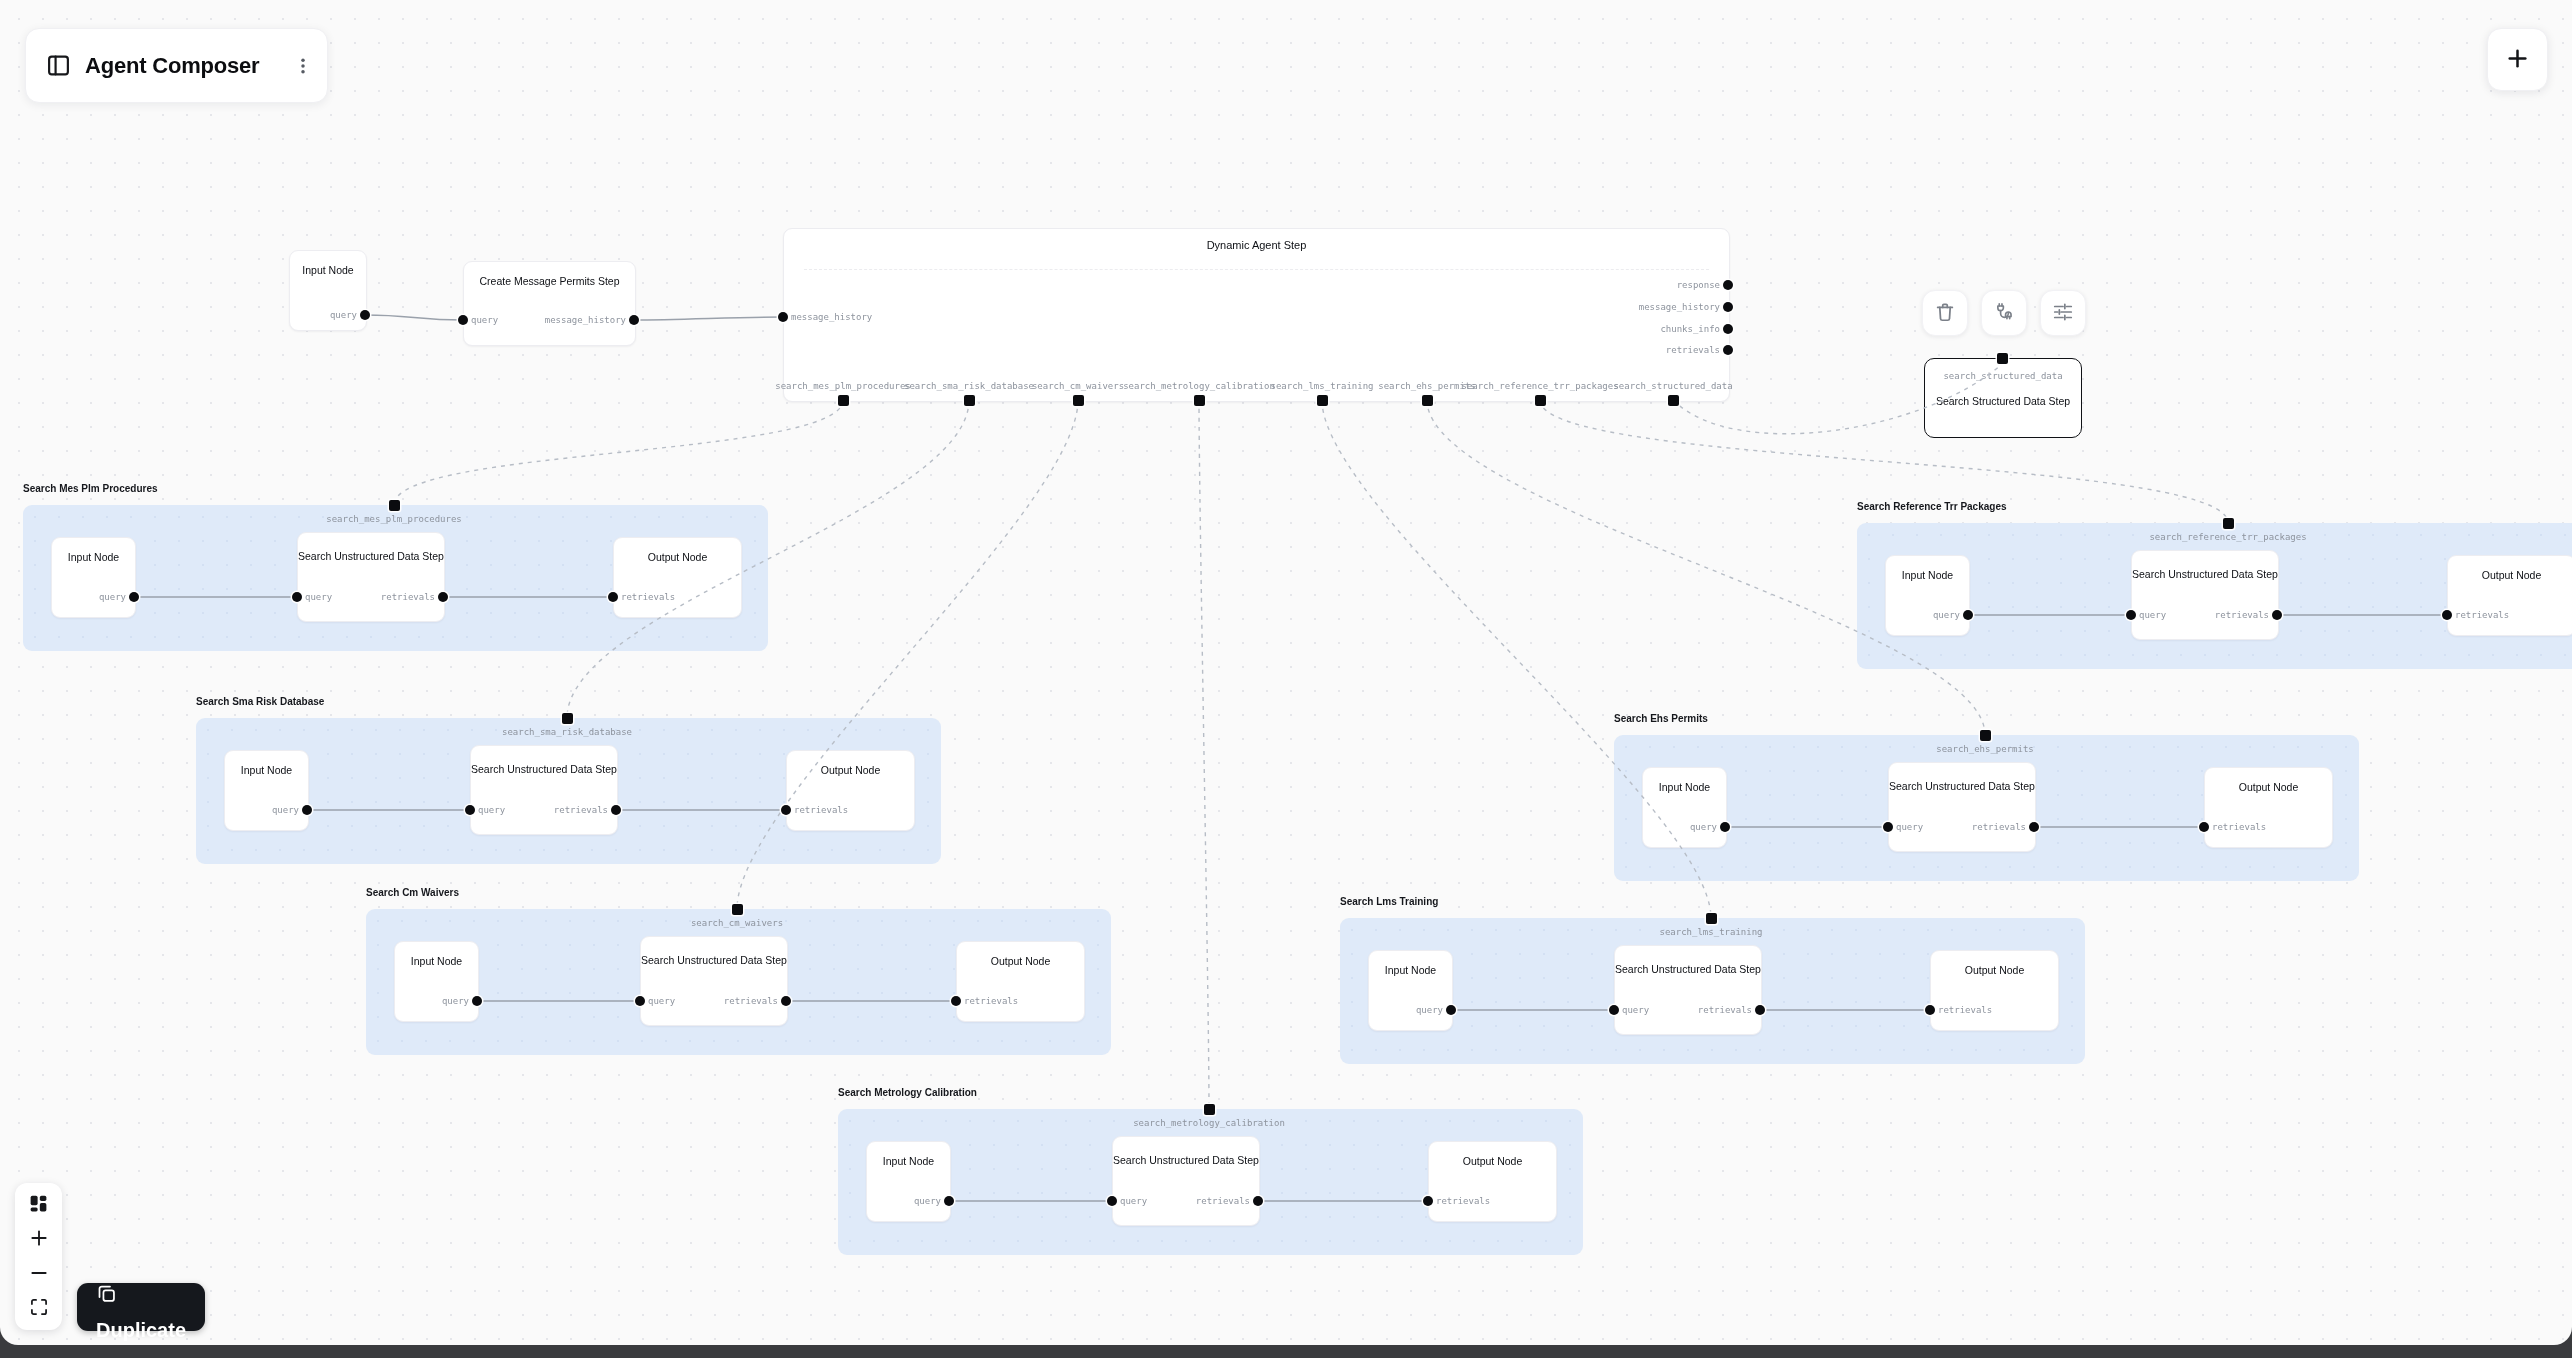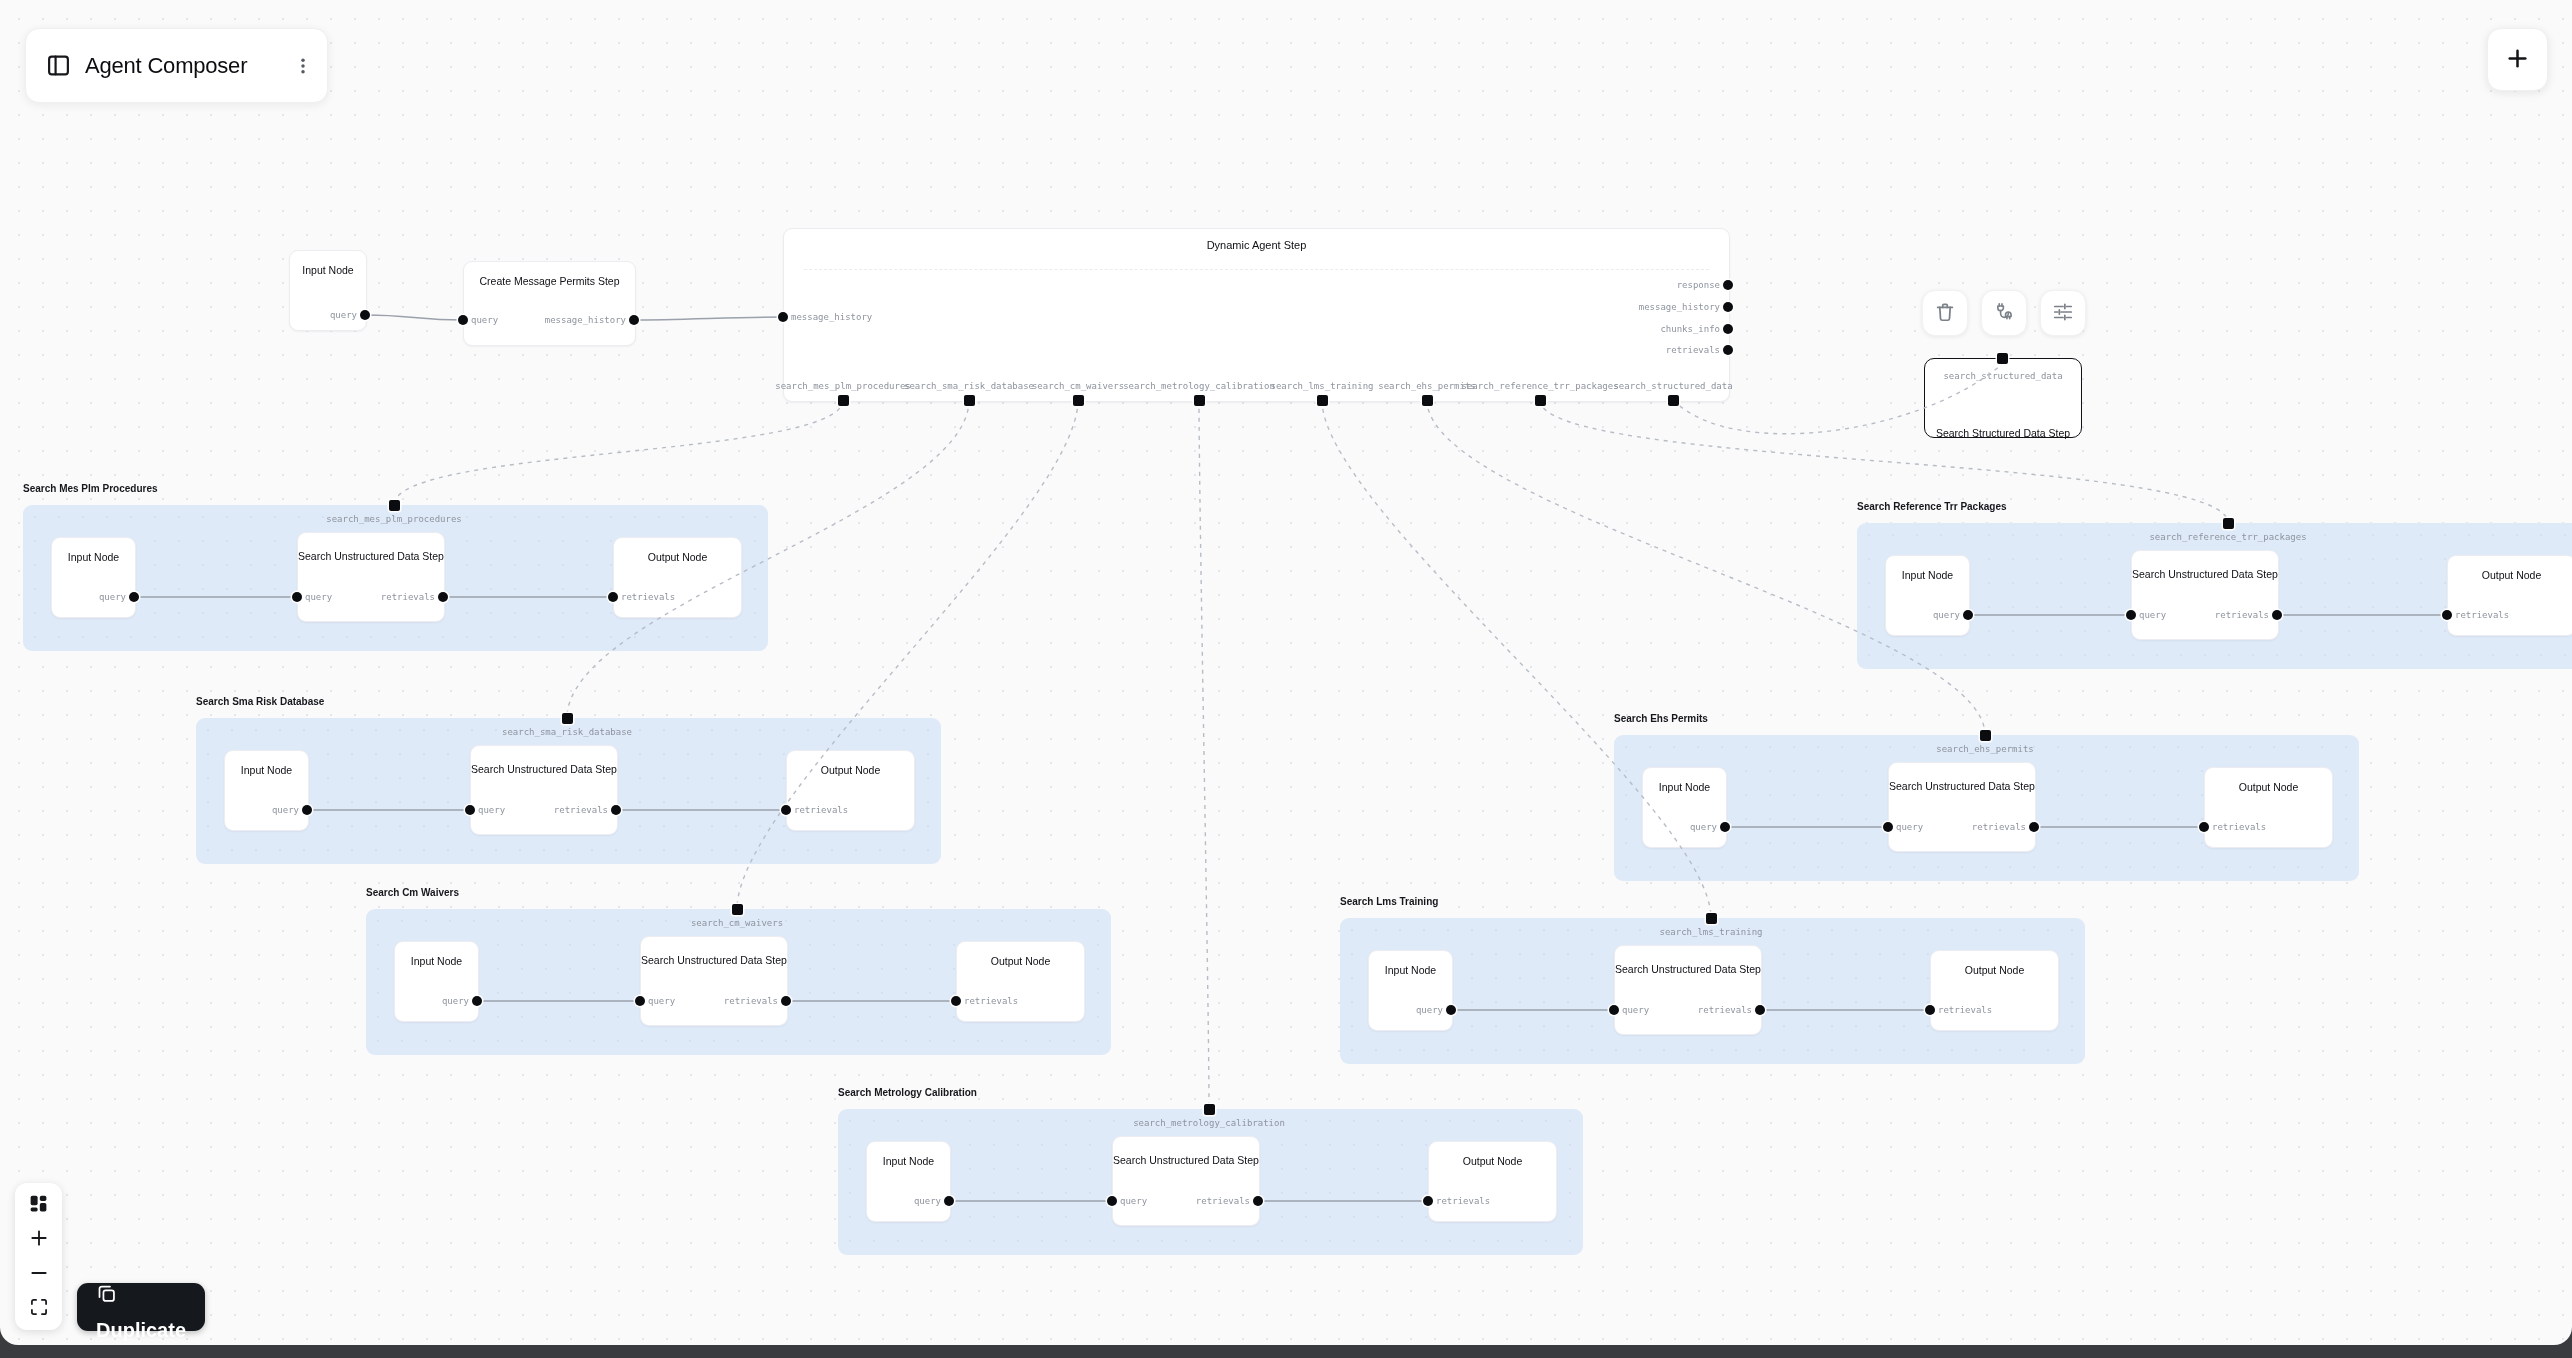--- a/index.html
+++ b/index.html
@@ -15,36 +15,36 @@
   .card{position:absolute;background:#fff;border:1px solid #ededf1;border-radius:9px;
     box-shadow:0 1px 2px rgba(20,25,40,.05);z-index:2;}
   .ntitle{position:absolute;left:0;right:0;top:0;text-align:center;padding-top:13px;
     font-size:10.5px;font-weight:500;color:#0d0f14;white-space:nowrap;overflow:hidden;}
   .pt17 .ntitle{padding-top:17px;}
   .das{left:783px;top:228px;width:945px;height:172px;border-color:#ececf0;}
   .das .ntitle{padding-top:10px;font-size:11px;font-weight:400;}
   .das::after{content:"";position:absolute;left:20px;right:20px;top:40px;border-top:1px dashed #ececef;}
   .sds{left:1924px;top:358px;width:156px;height:78px;border:1.6px solid #101216;border-radius:10px;box-shadow:none;}
   .sds .sdsport{position:absolute;left:0;right:0;top:12px;text-align:center;font-size:9px;color:#8d939d;}
-  .sds .ntitle{top:36px;padding-top:0;margin-top:32px;}
+  .sds .ntitle{top:36px;padding-top:0;}
 
   .grect{position:absolute;width:745px;height:146px;background:#dfeaf9;border-radius:9px;z-index:1;
     background-image:radial-gradient(circle,#d3e0f3 1.2px,transparent 1.4px);background-size:24px 24px;}
   .glabel{position:absolute;z-index:2;font-size:10px;font-weight:700;color:#15171c;white-space:nowrap;}
 
   .mono{font-family:"DejaVu Sans Mono",monospace;}
   .plabel{position:absolute;z-index:4;font-size:9px;color:#8d939d;white-space:nowrap;}
   .port{position:absolute;z-index:5;background:#0b0c0f;}
   .port.round{width:10px;height:10px;border-radius:50%;box-shadow:0 0 0 1.5px #fff;}
   .port.sq{width:11px;height:11px;border-radius:2px;box-shadow:0 0 0 1.5px rgba(255,255,255,.95);}
 
   .hcard{position:absolute;left:25px;top:28px;width:303px;height:75px;background:#fff;border-radius:14px;
     border:1px solid #f0f0f3;box-shadow:0 2px 10px rgba(20,25,40,.07);display:flex;align-items:center;
     gap:14px;padding:0 14px 0 20px;box-sizing:border-box;z-index:10;}
-  .htitle{font-size:22px;font-weight:400;color:#0c0d10;flex:1;letter-spacing:-.2px;}
+  .htitle{font-size:22px;font-weight:700;color:#0c0d10;flex:1;letter-spacing:-.2px;}
   .iconbtn{background:none;border:none;padding:0;display:flex;align-items:center;justify-content:center;cursor:pointer;color:#17181b;}
   .addbtn{position:absolute;left:2487px;top:28px;width:61px;height:63px;background:#fff;border-radius:14px;
     border:1px solid #f0f0f3;box-shadow:0 2px 10px rgba(20,25,40,.09);display:flex;align-items:center;
     justify-content:center;z-index:10;cursor:pointer;}
 
   .seltb{position:absolute;left:1922px;top:290px;display:flex;gap:13px;z-index:10;}
   .seltb button{width:46px;height:46px;border-radius:13px;background:#fff;border:1px solid #f2f2f5;
     box-shadow:0 1px 4px rgba(20,25,40,.08);display:flex;align-items:center;justify-content:center;
     color:#7b8089;cursor:pointer;}
 

